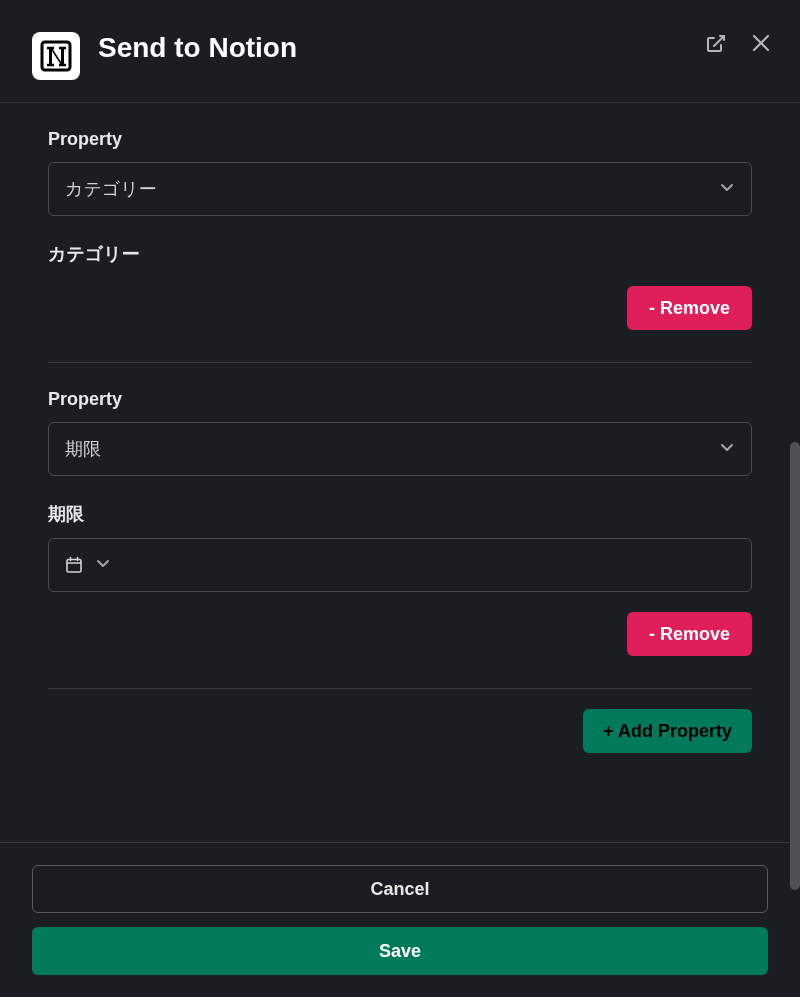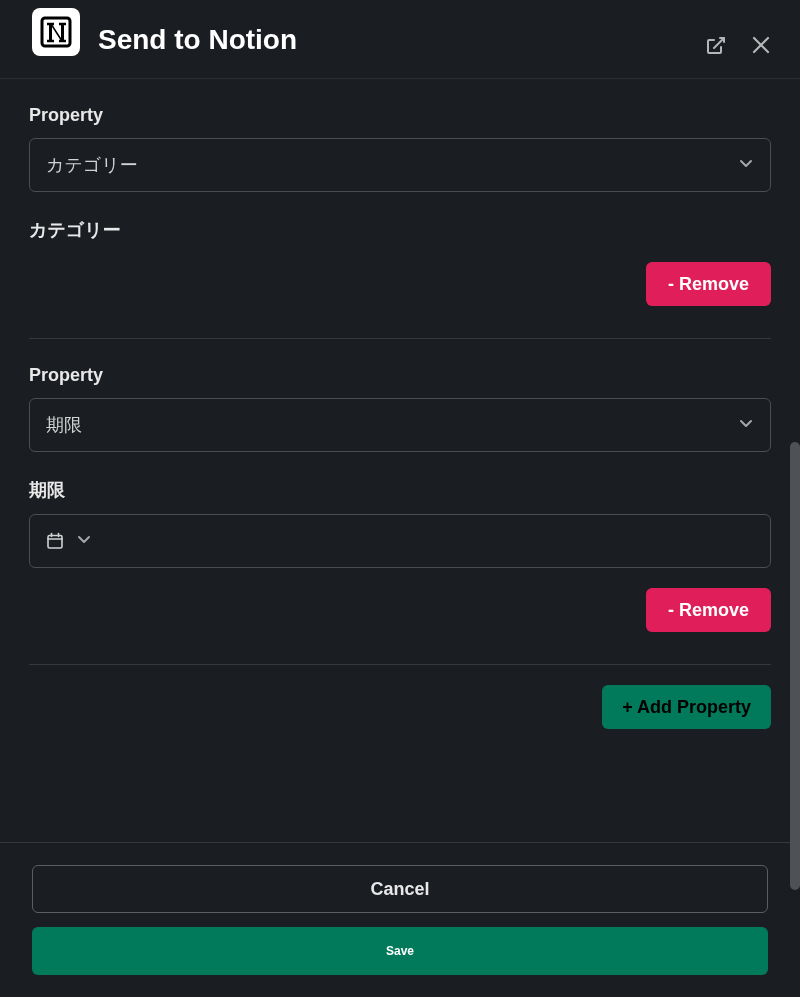--- a/index.html
+++ b/index.html
@@ -13,22 +13,22 @@
   }
   .modal {
     width: 800px;
     height: 997px;
     display: flex;
     flex-direction: column;
     position: relative;
   }
   .header {
     display: flex;
-    align-items: flex-end;
-    padding: 8px 28px 22px 32px;
+    align-items: flex-start;
+    padding: 32px 28px 22px 32px;
     border-bottom: 1px solid rgba(255,255,255,0.08);
   }
   .notion-logo {
     width: 48px;
     height: 48px;
     background: #ffffff;
     border-radius: 8px;
     display: flex;
     align-items: center;
     justify-content: center;
@@ -51,21 +51,21 @@
     height: 22px;
     color: #b5b6b7;
     cursor: pointer;
     display: flex;
     align-items: center;
     justify-content: center;
   }
   .body {
     flex: 1;
     overflow-y: auto;
-    padding: 0 29px;
+    padding: 0 48px;
   }
   .section-label {
     font-size: 18px;
     font-weight: 700;
     color: #e8e8e8;
     margin-top: 26px;
     margin-bottom: 12px;
   }
   .select {
     width: 100%;
@@ -146,21 +146,21 @@
     font-weight: 700;
     border: 1px solid #5a5d61;
     border-radius: 6px;
     height: 48px;
     padding: 0 22px;
     cursor: pointer;
   }
   .btn-save {
     background: #007a5a;
     color: #ffffff;
-    font-size: 12px;
+    font-size: 18px;
     font-weight: 800;
     border: none;
     border-radius: 6px;
     height: 48px;
     padding: 0 28px;
     cursor: pointer;
   }
   .scroll-indicator {
     position: absolute;
     right: 0;

